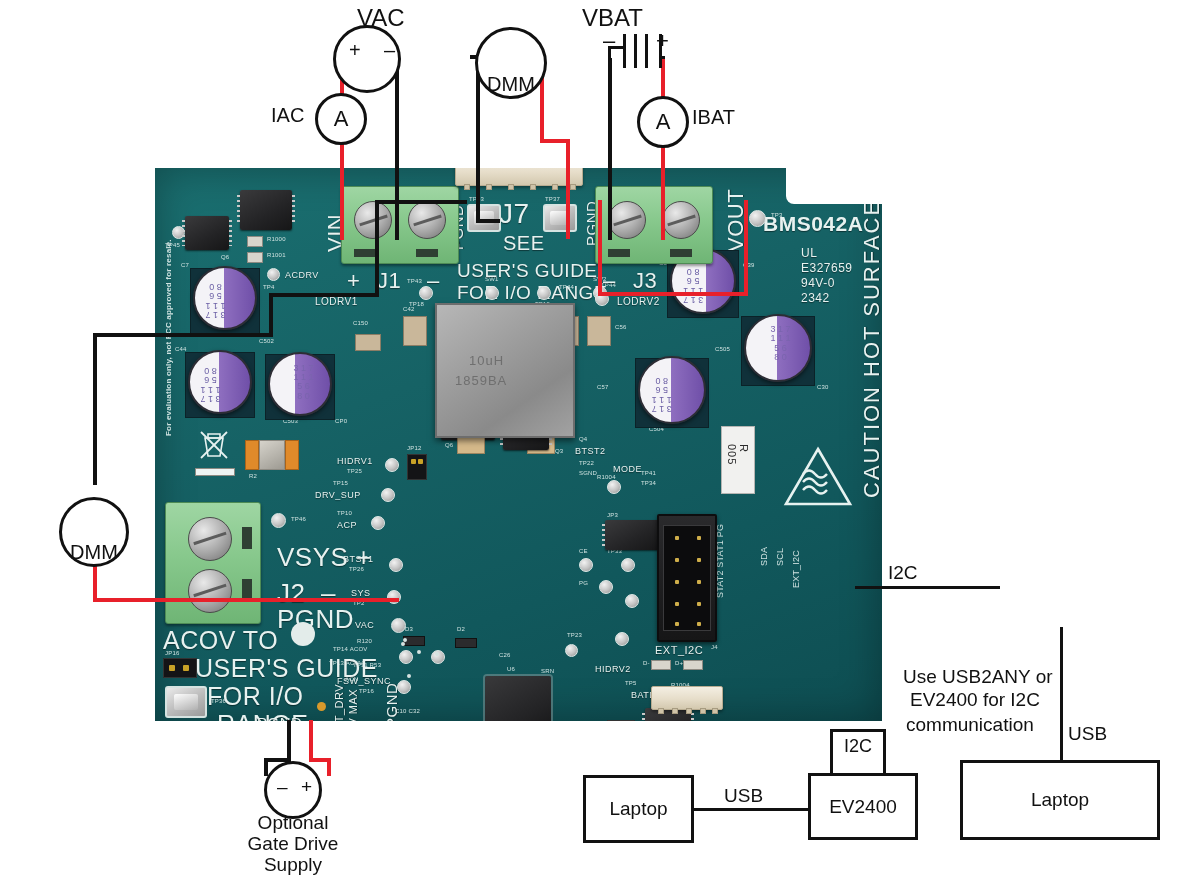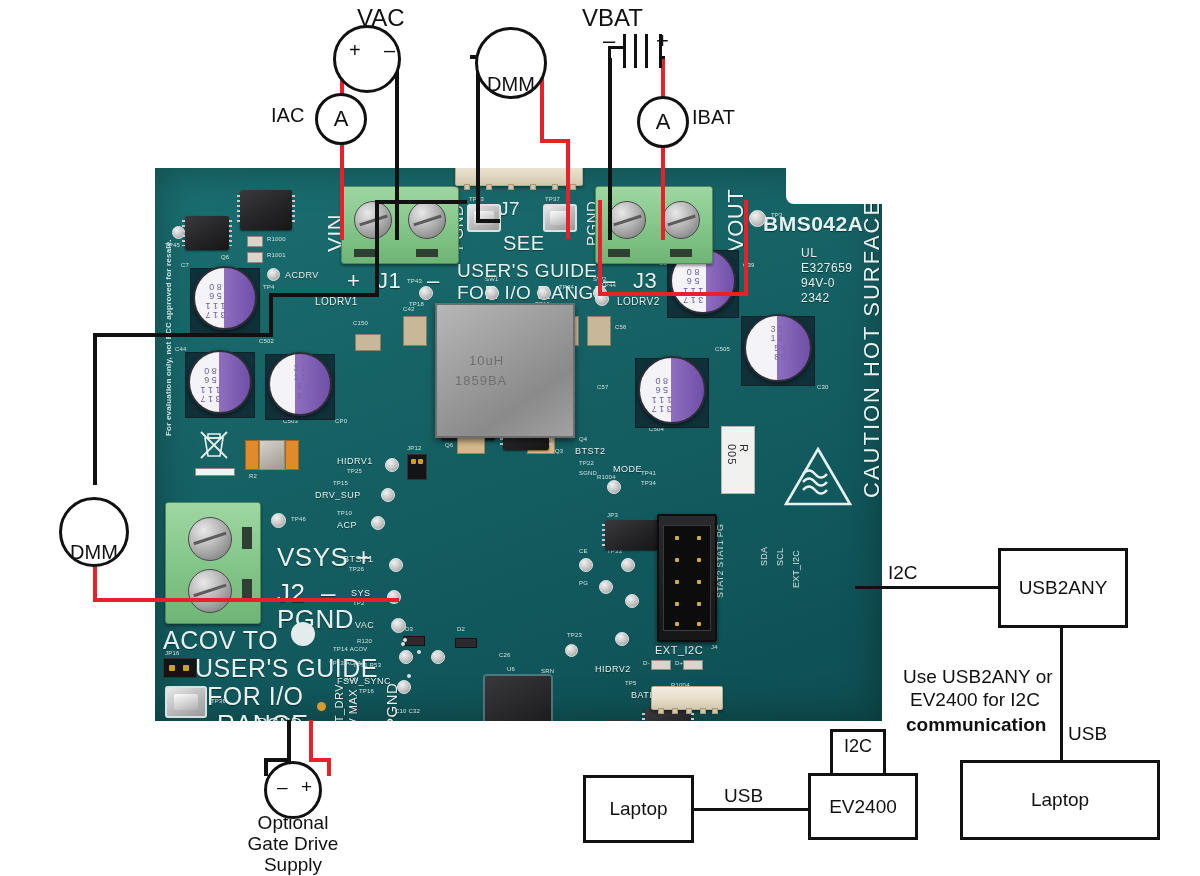--- a/index.html
+++ b/index.html
@@ -535,21 +535,21 @@
 
     <div class="jst" style="left:300px; top:-12px; width:128px; height:30px;">
       <div class="tooth" style="left:8px;"></div>
         <div class="tooth" style="left:30px;"></div>
       <div class="tooth" style="left:52px;"></div>
         <div class="tooth" style="left:74px;"></div>
       <div class="tooth" style="left:96px;"></div>
         <div class="tooth" style="left:114px;"></div>
     </div>
     <div class="silk rot90 md" style="left:294px; top:82px;">PGND</div>
-    <div class="silk md" style="left:344px; top:30px; font-size:19px;">J7</div>
+    <div class="silk md" style="left:344px; top:30px; font-size:28px;">J7</div>
     <div class="sw" style="left:312px; top:36px; width:34px; height:28px;">
         <i></i>
       </div>
     <div class="silk tiny" style="left:314px; top:28px;">TP43</div>
     <div class="sw" style="left:388px; top:36px; width:34px; height:28px;">
         <i></i>
       </div>
     <div class="silk tiny" style="left:390px; top:28px;">TP37</div>
     <div class="silk rot90 md" style="left:428px; top:78px;">PGND</div>
     <div class="silk md" style="left:348px; top:64px; font-size:20px;">SEE</div>
@@ -688,33 +688,30 @@
 
   <div class="circ src" style="left:264px; top:761px; width:58px; height:58px;"></div>
   <div class="lbl" style="left:277px; top:776px; font-size:19px;">–</div>
   <div class="lbl" style="left:301px; top:776px; font-size:19px;">+</div>
   <div class="lbl" style="left:253px; top:812px; font-size:19px; text-align:center; width:80px;">Optional</div>
   <div class="lbl" style="left:243px; top:833px; font-size:19px; text-align:center; width:100px;">Gate Drive</div>
   <div class="lbl" style="left:253px; top:854px; font-size:19px; text-align:center; width:80px;">Supply</div>
 
   <div class="lbl" style="left:888px; top:562px; font-size:19px;">I2C</div>
 
-  <div class="box" style="left:998px; top:548px; width:130px; height:80px;">
-    <span>USB2ANY</span>
-  </div>
 
   <div class="lbl" style="left:1068px; top:723px; font-size:19px;">USB</div>
 
   <div class="box" style="left:960px; top:760px; width:200px; height:80px;">
     <span>Laptop</span>
   </div>
 
   <div class="lbl" style="left:903px; top:664px; font-size:19px; line-height:25px; text-align:left;">Use USB2ANY or</div>
   <div class="lbl" style="left:910px; top:689px; font-size:19px;">EV2400 for I2C</div>
-  <div class="lbl" style="left:906px; top:714px; font-size:19px;font-weight:bold;">communication</div>
+  <div class="lbl" style="left:906px; top:714px; font-size:19px;">communication</div>
 
   <div class="box small" style="left:830px; top:729px; width:56px; height:46px; border-bottom:none; align-items:flex-start; padding-top:4px;">
     <span>I2C</span>
   </div>
 
   <div class="box" style="left:808px; top:773px; width:110px; height:67px;">
     <span>EV2400</span>
   </div>
 
   <div class="lbl" style="left:724px; top:785px; font-size:19px;">USB</div>

